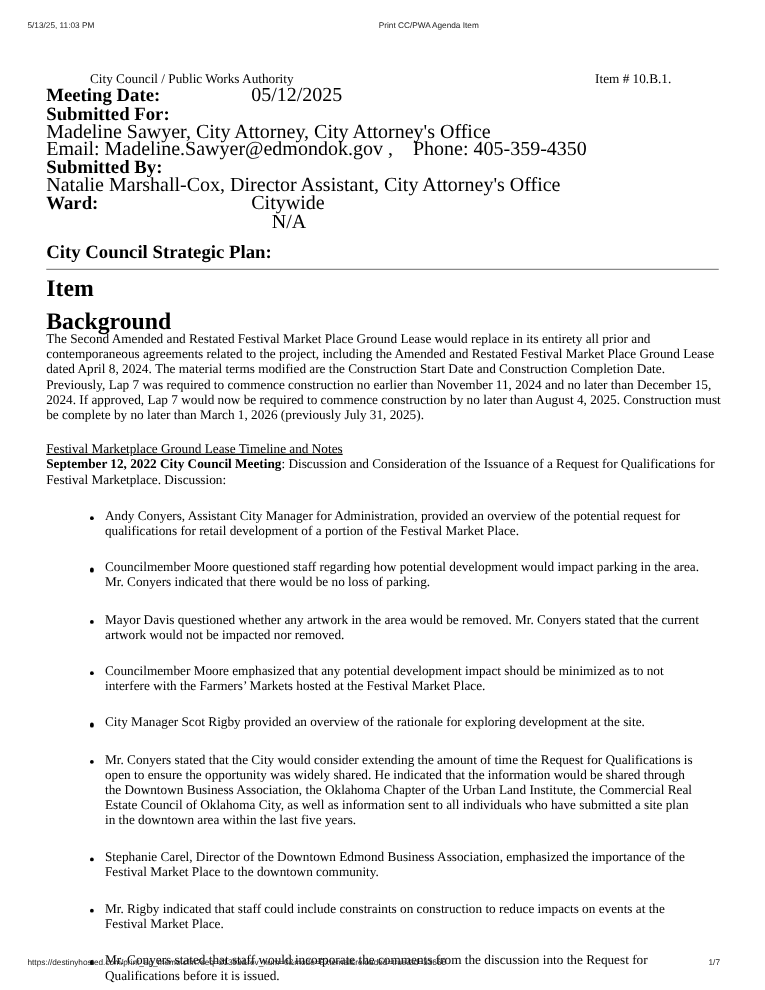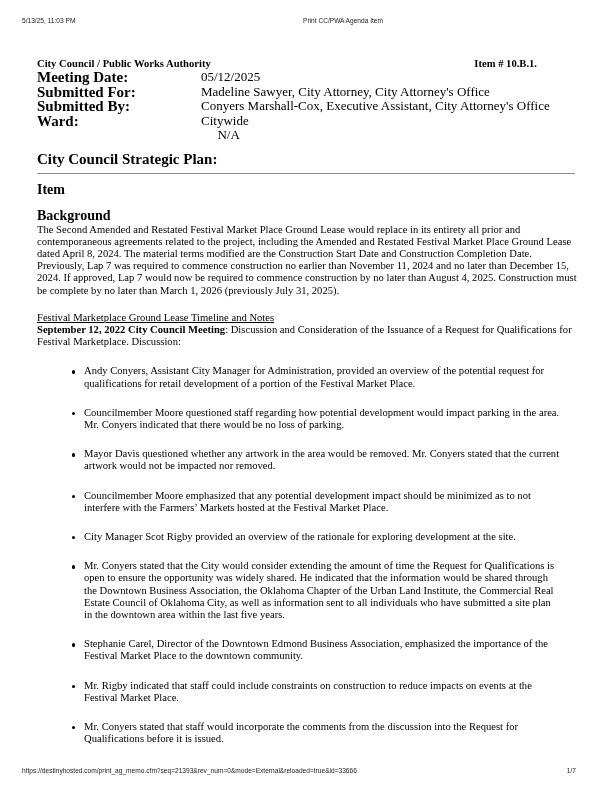--- a/index.html
+++ b/index.html
@@ -15,30 +15,31 @@
   .print-footer .url { position: absolute; left: 22px; }
   .print-footer .page { position: absolute; right: 36px; }
 
   .doc {
     position: absolute; left: 37px; top: 57px; width: 540px;
     font-family: "Liberation Serif", serif; font-size: 10.6px; line-height: 12.2px;
   }
   .hdr-grid { position: relative; }
   .hdr-row { position: relative; min-height: 14px; }
   .org {
-    font-weight: bold; font-size: 10.6px; line-height: 13px; display: flex; justify-content: space-between;
+    font-weight: normal; font-size: 10.6px; line-height: 13px; display: flex; justify-content: space-between;
     padding-right: 40px;
+    margin-left: 35px;
   }
   .lbl { font-weight: bold; font-size: 15px; line-height: 14.5px; display: inline-block; width: 164px; vertical-align: top; }
-  .val { display: inline-block; vertical-align: top; font-size: 13px; line-height: 14.5px; }
+  .val { display: inline-block; vertical-align: top; font-size: 16px; line-height: 14.5px; }
   .val .sub { display: block; line-height: 14px; }
   .strategic .lbl { width: auto; margin-top: 24px; }
   .divider { height: 0; border-top: 1px solid #8a8a8a; margin: 6px 0 0 0; width: 538px; }
 
-  h2.section { font-weight: bold; font-size: 14px; line-height: 14px; margin: 9px 0 1px 0; }
+  h2.section { font-weight: bold; font-size: 19px; line-height: 14px; margin: 9px 0 1px 0; }
   p.body { margin: 0; text-align: left; }
   .timeline-link { text-decoration: underline; margin: 15px 0 0 0; display: block; color: #000; }
   .meeting { margin: 14px 0 0 0; }
   .meeting b { font-weight: bold; }
   ul.disc { margin: 12px 0 0 0; padding: 0 0 0 30px; list-style: none; }
   ul.disc li { position: relative; margin: 17px; }
   ul.disc li::before {
     content: ""; position: absolute; left: -12px; top: 5px; width: 3.4px; height: 3.4px;
     border-radius: 50%; background: #000;
   }
@@ -55,24 +56,24 @@
 <div class="doc">
   <div class="hdr-grid">
     <div class="org">
       <span>City Council / Public Works Authority</span>
       <span>Item # 10.B.1.</span>
     </div>
     <div class="hdr-row">
       <span class="lbl">Meeting Date:</span><span class="val">05/12/2025</span>
     </div>
     <div class="hdr-row">
-      <span class="lbl">Submitted For:</span><span class="val"><span class="sub">Madeline Sawyer, City Attorney, City Attorney's Office</span></span>
+      <span class="lbl">Submitted For:</span><span class="val"><span class="sub">Madeline Sawyer, City Attorney, City Attorney's Office</span><span class="sub" style="white-space: pre;">Email: Madeline.Sawyer@edmondok.gov ,    Phone: 405-359-4350</span></span>
     </div>
     <div class="hdr-row">
-      <span class="lbl">Submitted By:</span><span class="val">Conyers Marshall-Cox, Executive Assistant, City Attorney's Office</span>
+      <span class="lbl">Submitted By:</span><span class="val">Natalie Marshall-Cox, Director Assistant, City Attorney's Office</span>
     </div>
     <div class="hdr-row">
       <span class="lbl">Ward:</span><span class="val">Citywide</span>
     </div>
     <div class="hdr-row strategic">
       <span class="lbl">City Council Strategic Plan:</span><span class="val">N/A</span>
     </div>
   </div>
 
   <div class="divider"></div>

